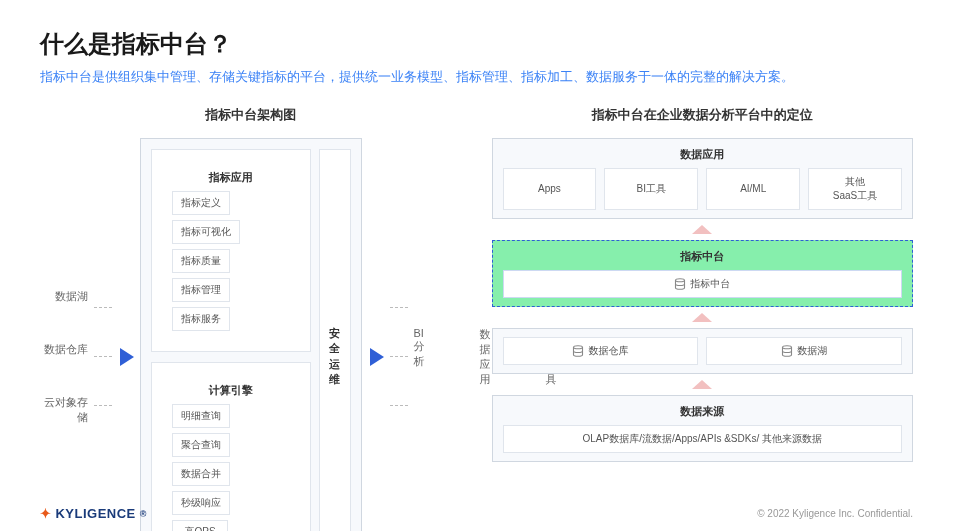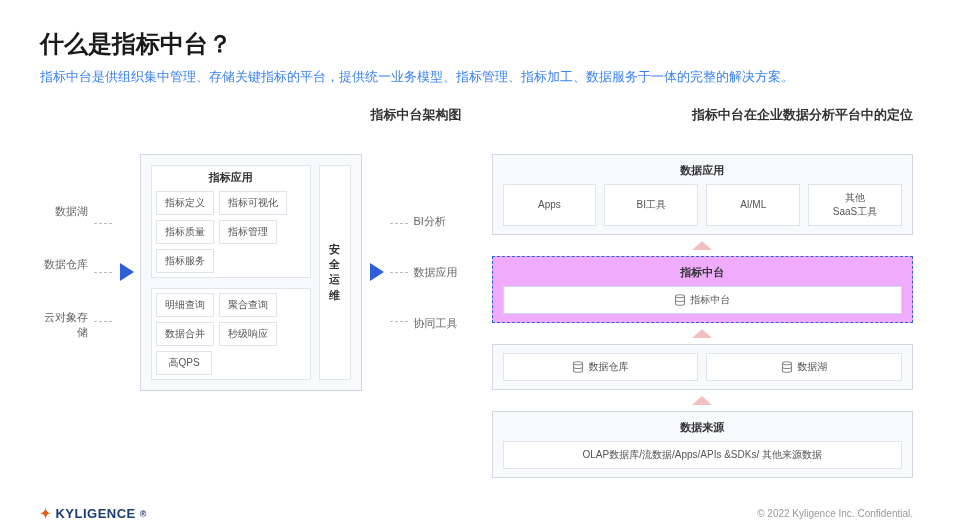--- a/index.html
+++ b/index.html
@@ -2,46 +2,46 @@
 <html><head>
 <meta charset="utf-8">
 <style>
 *{box-sizing:border-box;margin:0;padding:0}
 body{font-family:"Microsoft YaHei","PingFang SC",Arial,sans-serif;width:953px;height:531px;background:#fff;position:relative;color:#333;font-size:12px}
 .slide{padding:28px 40px 0 40px}
 .title{font-size:24px;font-weight:700;color:#1a1a1a;margin-bottom:7px}
 .subtitle{font-size:13px;color:#3b82f6;line-height:1.6;margin-bottom:18px}
 .cols{display:flex;gap:30px}
 .col{flex:1}
-.col-title{text-align:right;font-size:13px;font-weight:700;color:#333;margin-bottom:30px}
+.col-title{text-align:center;font-size:13px;font-weight:700;color:#333;margin-bottom:14px}
 
 
 .left-wrap{display:flex;align-items:center;gap:6px}
 .sources{display:flex;flex-direction:column;gap:38px;font-size:11px;color:#666;width:48px;text-align:right}
 .arrow-r{width:0;height:0;border-top:9px solid transparent;border-bottom:9px solid transparent;border-left:14px solid #2f5fd6;margin-left:2px}
 .arrows-col{display:flex;flex-direction:column;gap:48px;align-items:center}
 .main-box{border:1px solid #d0d7e0;background:#f7f9fc;padding:10px;display:flex;gap:8px;flex:1}
 .main-inner{flex:1;display:flex;flex-direction:column;gap:10px}
-.sec{background:#fff;border:1px solid #e0e5ec;padding:4px}
+.sec{background:#fff;border:1px solid #e0e5ec;padding:20px}
 .sec-title{text-align:center;font-size:11px;font-weight:700;color:#333;margin-bottom:6px}
 .grid{display:flex;flex-wrap:wrap;gap:5px;justify-content:flex-start}
 .cell{background:#fff;border:1px solid #e0e5ec;padding:4px 8px;font-size:10px;color:#555;min-width:56px;text-align:center}
 .side-box{background:#fff;border:1px solid #e0e5ec;padding:8px 6px;display:flex;align-items:center;justify-content:center;writing-mode:vertical-lr;font-size:11px;font-weight:700;color:#333;width:32px}
 .side-box span{writing-mode:horizontal-tb;text-align:center;line-height:1.4}
-.outputs{display:flex;flex-direction:column;gap:36px;font-size:11px;color:#666;width:48px}
+.outputs{display:flex;flex-direction:row;gap:55px;font-size:11px;color:#666;width:48px}
 .dashes{display:flex;flex-direction:column;gap:48px}
 .dash{border-top:1px dashed #bbb;width:18px}
 
 
 .stack{display:flex;flex-direction:column;gap:6px}
 .layer{border:1px solid #d0d7e0;background:#f7f9fc;padding:8px 10px}
 .layer-title{text-align:center;font-size:11px;font-weight:700;color:#333;margin-bottom:6px}
 .layer-row{display:flex;gap:8px}
 .layer-cell{flex:1;background:#fff;border:1px solid #e0e5ec;padding:6px 4px;font-size:10px;color:#555;text-align:center;display:flex;align-items:center;justify-content:center;gap:4px}
-.layer.highlight{border:1px dashed #2f5fd6;background:#f0abfc}
+.layer.highlight{border:1px dashed #2f5fd6;background:#86efac}
 .layer.highlight .layer-cell{border:1px solid #cdd9f2}
 .db-icon{width:12px;height:12px;display:inline-block}
 .db-icon svg{width:12px;height:12px;stroke:#888;fill:none;stroke-width:1.5}
 .up-arrow{width:0;height:0;border-left:10px solid transparent;border-right:10px solid transparent;border-bottom:9px solid #f2c0c0;margin:0 auto}
 
 
 .footer{position:absolute;bottom:10px;left:40px;right:40px;display:flex;justify-content:space-between;align-items:center;font-size:10px;color:#999}
 .logo{font-size:13px;font-weight:800;color:#1a3b7a;letter-spacing:0.5px;display:flex;align-items:center;gap:4px}
 .logo-mark{color:#e85a1a;font-weight:900}
 </style>
@@ -76,20 +76,21 @@
               <div class="sec-title">指标应用</div>
               <div class="grid">
                 <div class="cell">指标定义</div>
                 <div class="cell">指标可视化</div>
                 <div class="cell">指标质量</div>
                 <div class="cell">指标管理</div>
                 <div class="cell">指标服务</div>
               </div>
             </div>
             <div class="sec">
+              <div class="sec-title">计算引擎</div>
               <div class="grid">
                 <div class="cell">明细查询</div>
                 <div class="cell">聚合查询</div>
                 <div class="cell">数据合并</div>
                 <div class="cell">秒级响应</div>
                 <div class="cell">高QPS</div>
               </div>
             </div>
           </div>
           <div class="side-box">

